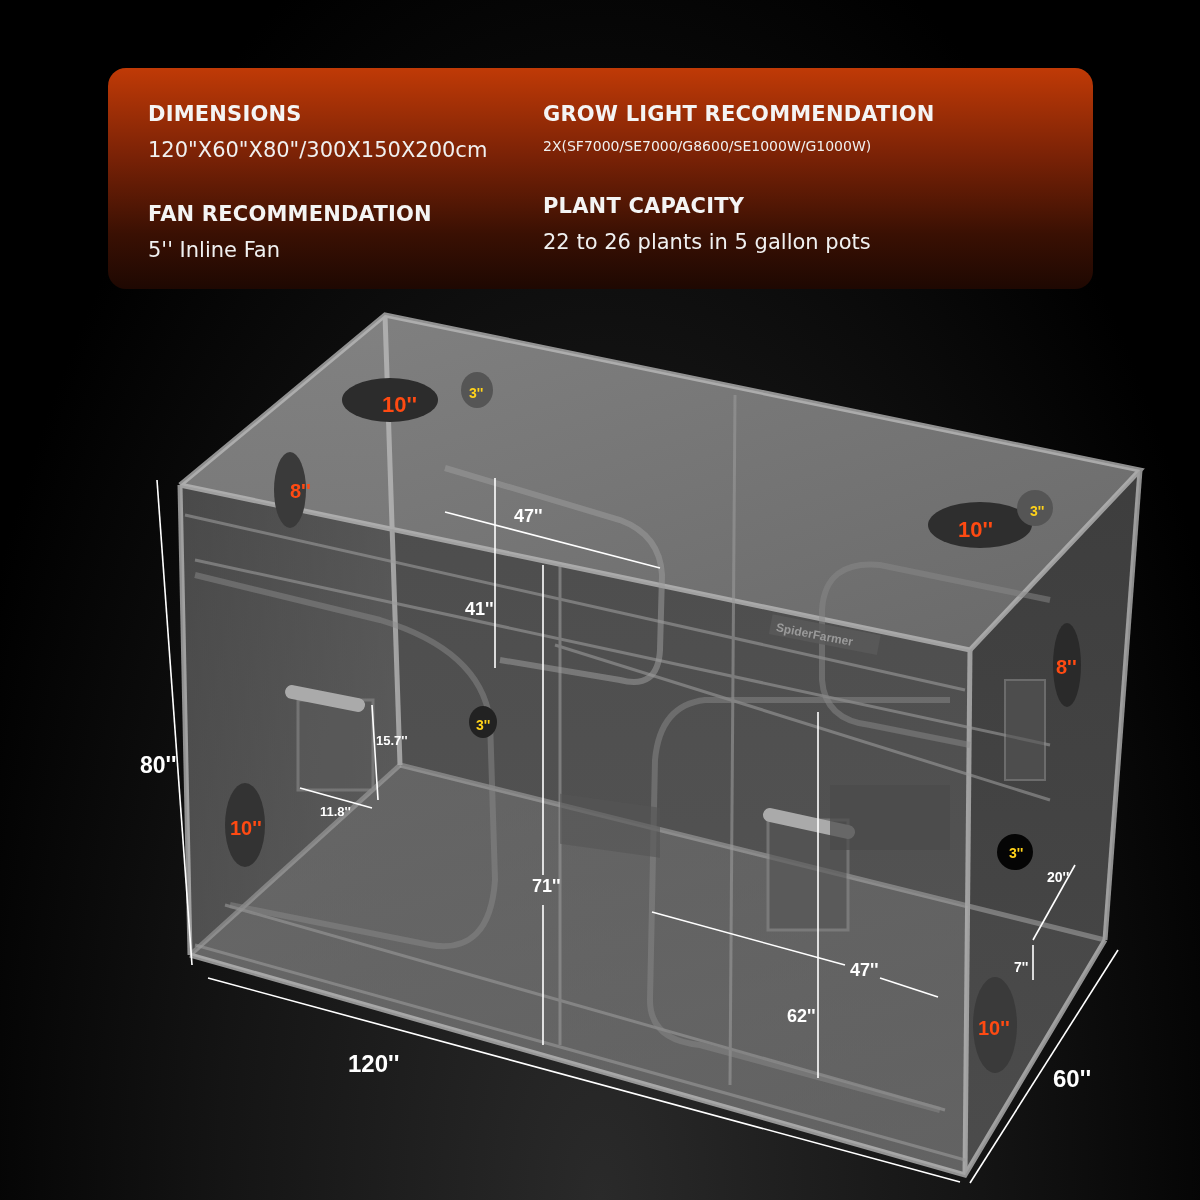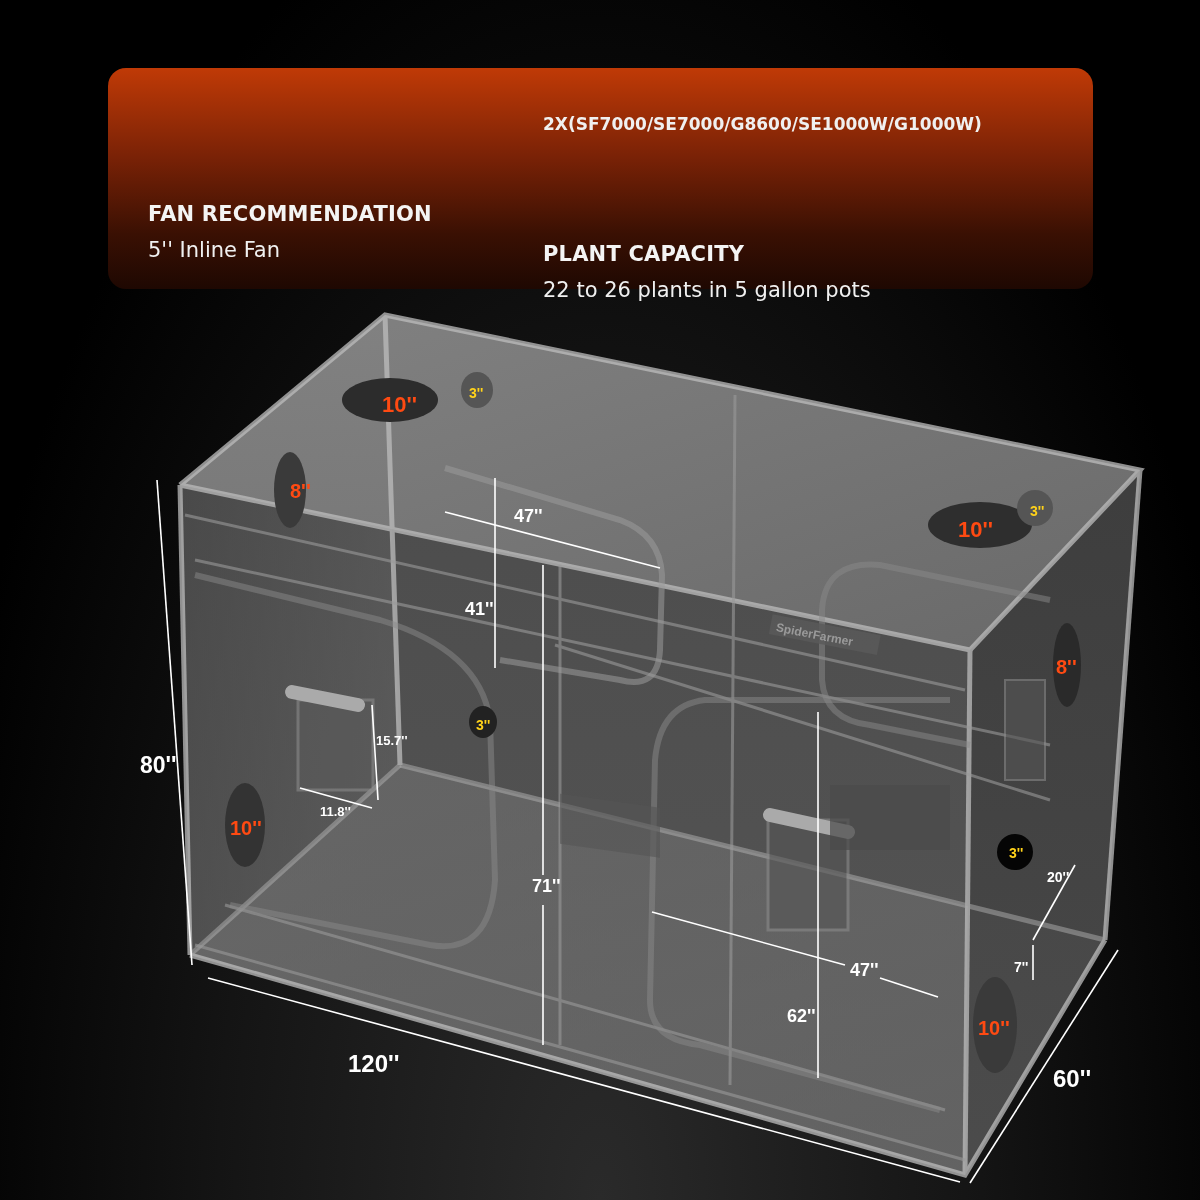--- a/index.html
+++ b/index.html
@@ -19,37 +19,42 @@
     font-family: "DejaVu Sans", sans-serif; font-weight:bold;
     font-size:21px; letter-spacing:0.2px; color:#f4f4f4; white-space:nowrap;
   }
   .spec-value {
     font-family: "DejaVu Sans", sans-serif; font-weight:normal;
     font-size:21px; color:#f0f0f0; margin-top:12px; white-space:nowrap;
   }
   .b1 { left:40px; top:34px; }
   .b2 { left:435px; top:34px; }
   .b3 { left:40px; top:134px; }
-  .b4 { left:435px; top:126px;margin-top:48px; }
-  .b2 .spec-value { font-size:17px;font-weight:bold; }
+  .b4 { left:435px; top:126px; }
+  .b2 .spec-value { font-size:14px; }
 
   svg.tent { position:absolute; left:0; top:0; }
   .dim-label {
     font-family: "Liberation Sans", sans-serif; font-weight:bold;
     fill:#fff;
   }
   .vent-label-orange { font-family:"Liberation Sans", sans-serif; font-weight:bold; fill:#ff4a12; }
   .vent-label-yellow { font-family:"Liberation Sans", sans-serif; font-weight:bold; fill:#ffd21a; }
   .brand-text { font-family:"Liberation Sans", sans-serif; font-weight:bold; fill:#9a9a9a; }
 </style>
 </head>
 <body>
 
 <div class="spec-panel">
+  <div class="spec-block b1">
+    <div class="spec-title">DIMENSIONS</div>
+    <div class="spec-value">120"X60"X80"/300X150X200cm</div>
+  </div>
   <div class="spec-block b2">
+    <div class="spec-title">GROW LIGHT RECOMMENDATION</div>
     <div class="spec-value">2X(SF7000/SE7000/G8600/SE1000W/G1000W)</div>
   </div>
   <div class="spec-block b3">
     <div class="spec-title">FAN RECOMMENDATION</div>
     <div class="spec-value">5'' Inline Fan</div>
   </div>
   <div class="spec-block b4">
     <div class="spec-title">PLANT CAPACITY</div>
     <div class="spec-value">22 to 26 plants in 5 gallon pots</div>
   </div>

